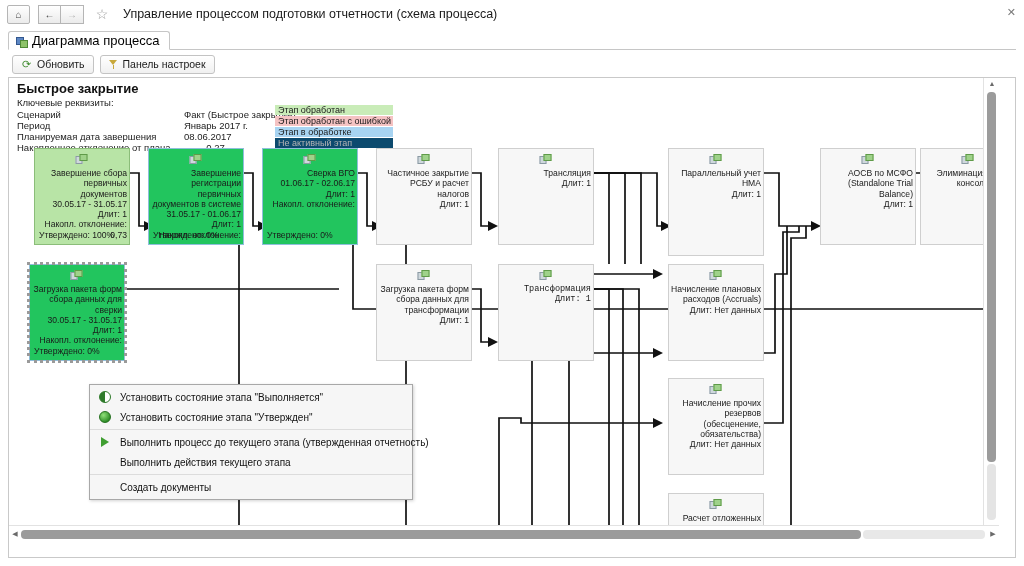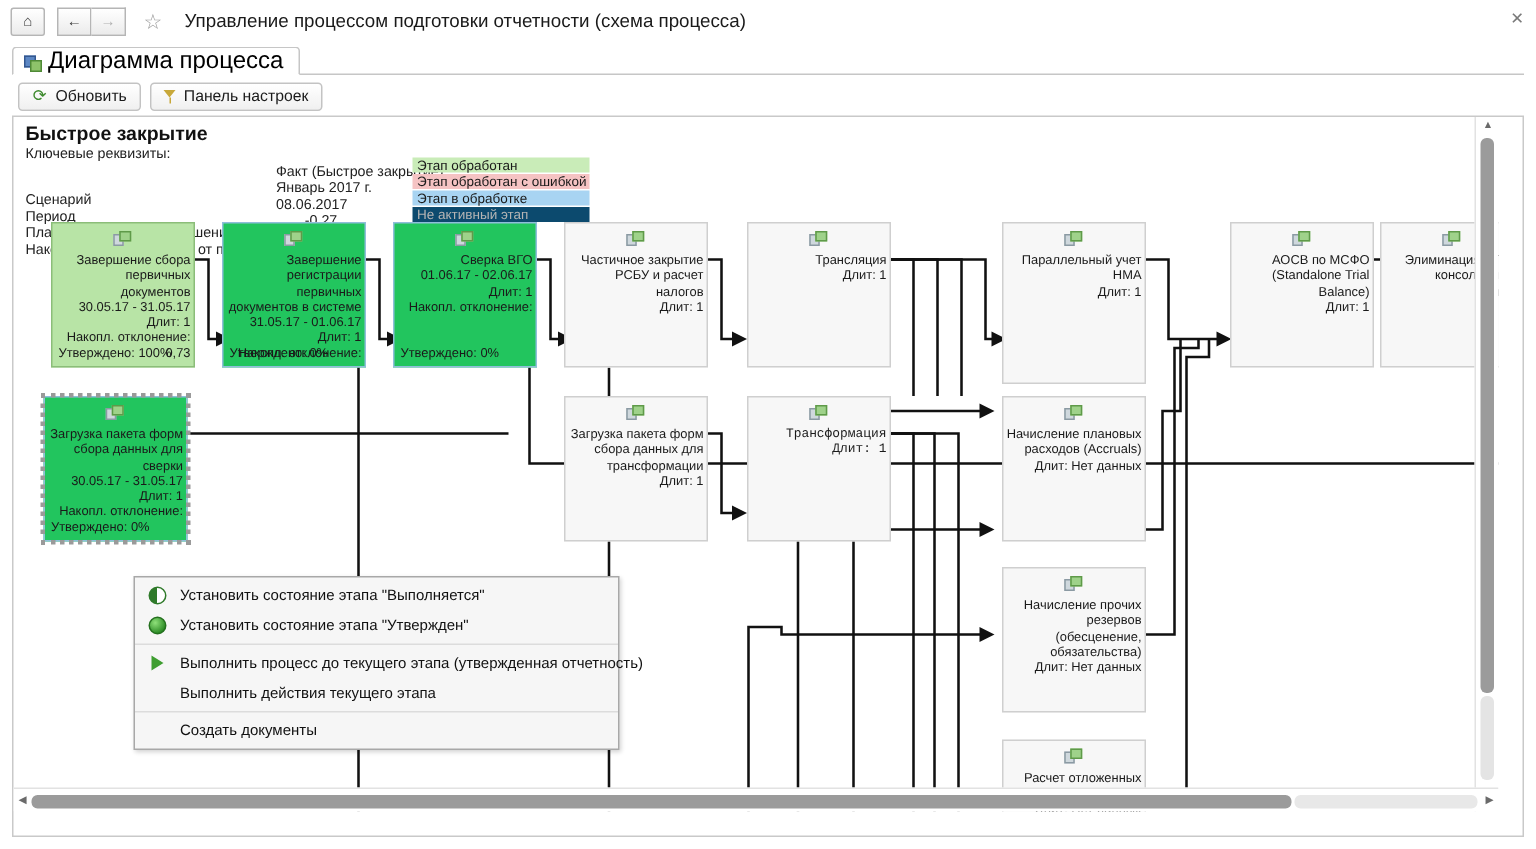--- a/index.html
+++ b/index.html
@@ -55,21 +55,21 @@
     border-bottom: 1px solid #c6c6c6;
   }
   #tab-diagram {
     position: absolute; left: 0; top: 0; height: 19px;
     padding: 0 10px 0 7px;
     background: #ffffff;
     border: 1px solid #c6c6c6;
     border-bottom: 1px solid #ffffff;
     border-radius: 3px 3px 0 0;
     display: flex; align-items: center; gap: 5px;
-    font-size: 16px;
+    font-size: 13px;
     cursor: pointer;
   }
   .tabicon {
     width: 11px; height: 11px; position: relative; flex: 0 0 auto;
   }
   .tabicon::before {
     content: ''; position: absolute; left: 0; top: 2px;
     width: 6px; height: 6px; background: #5c87c4; border: 1px solid #33578f;
   }
   .tabicon::after {
@@ -126,21 +126,21 @@
 
   
   #hdr-title {
     position: absolute; left: 8px; top: 3px;
     font-size: 13px; font-weight: bold; color: #111;
   }
   #hdr-sub {
     position: absolute; left: 8px; top: 19px;
     font-size: 9.5px; color: #222;
   }
-  .kv-label { position: absolute; left: 8px; font-size: 9.5px; color: #222; white-space: nowrap; margin-top: 19px; }
+  .kv-label { position: absolute; left: 8px; font-size: 9.5px; color: #222; white-space: nowrap; }
   .kv-value { position: absolute; left: 175px; font-size: 9.5px; color: #222; white-space: nowrap; }
   .kv-value.num { left: 175px; width: 60px; text-align: center; }
 
   .legend-row {
     position: absolute; left: 266px; width: 118px; height: 10px;
     font-size: 9px; color: #1a1a1a; padding-left: 3px;
     line-height: 10px; white-space: nowrap;
   }
 
   

